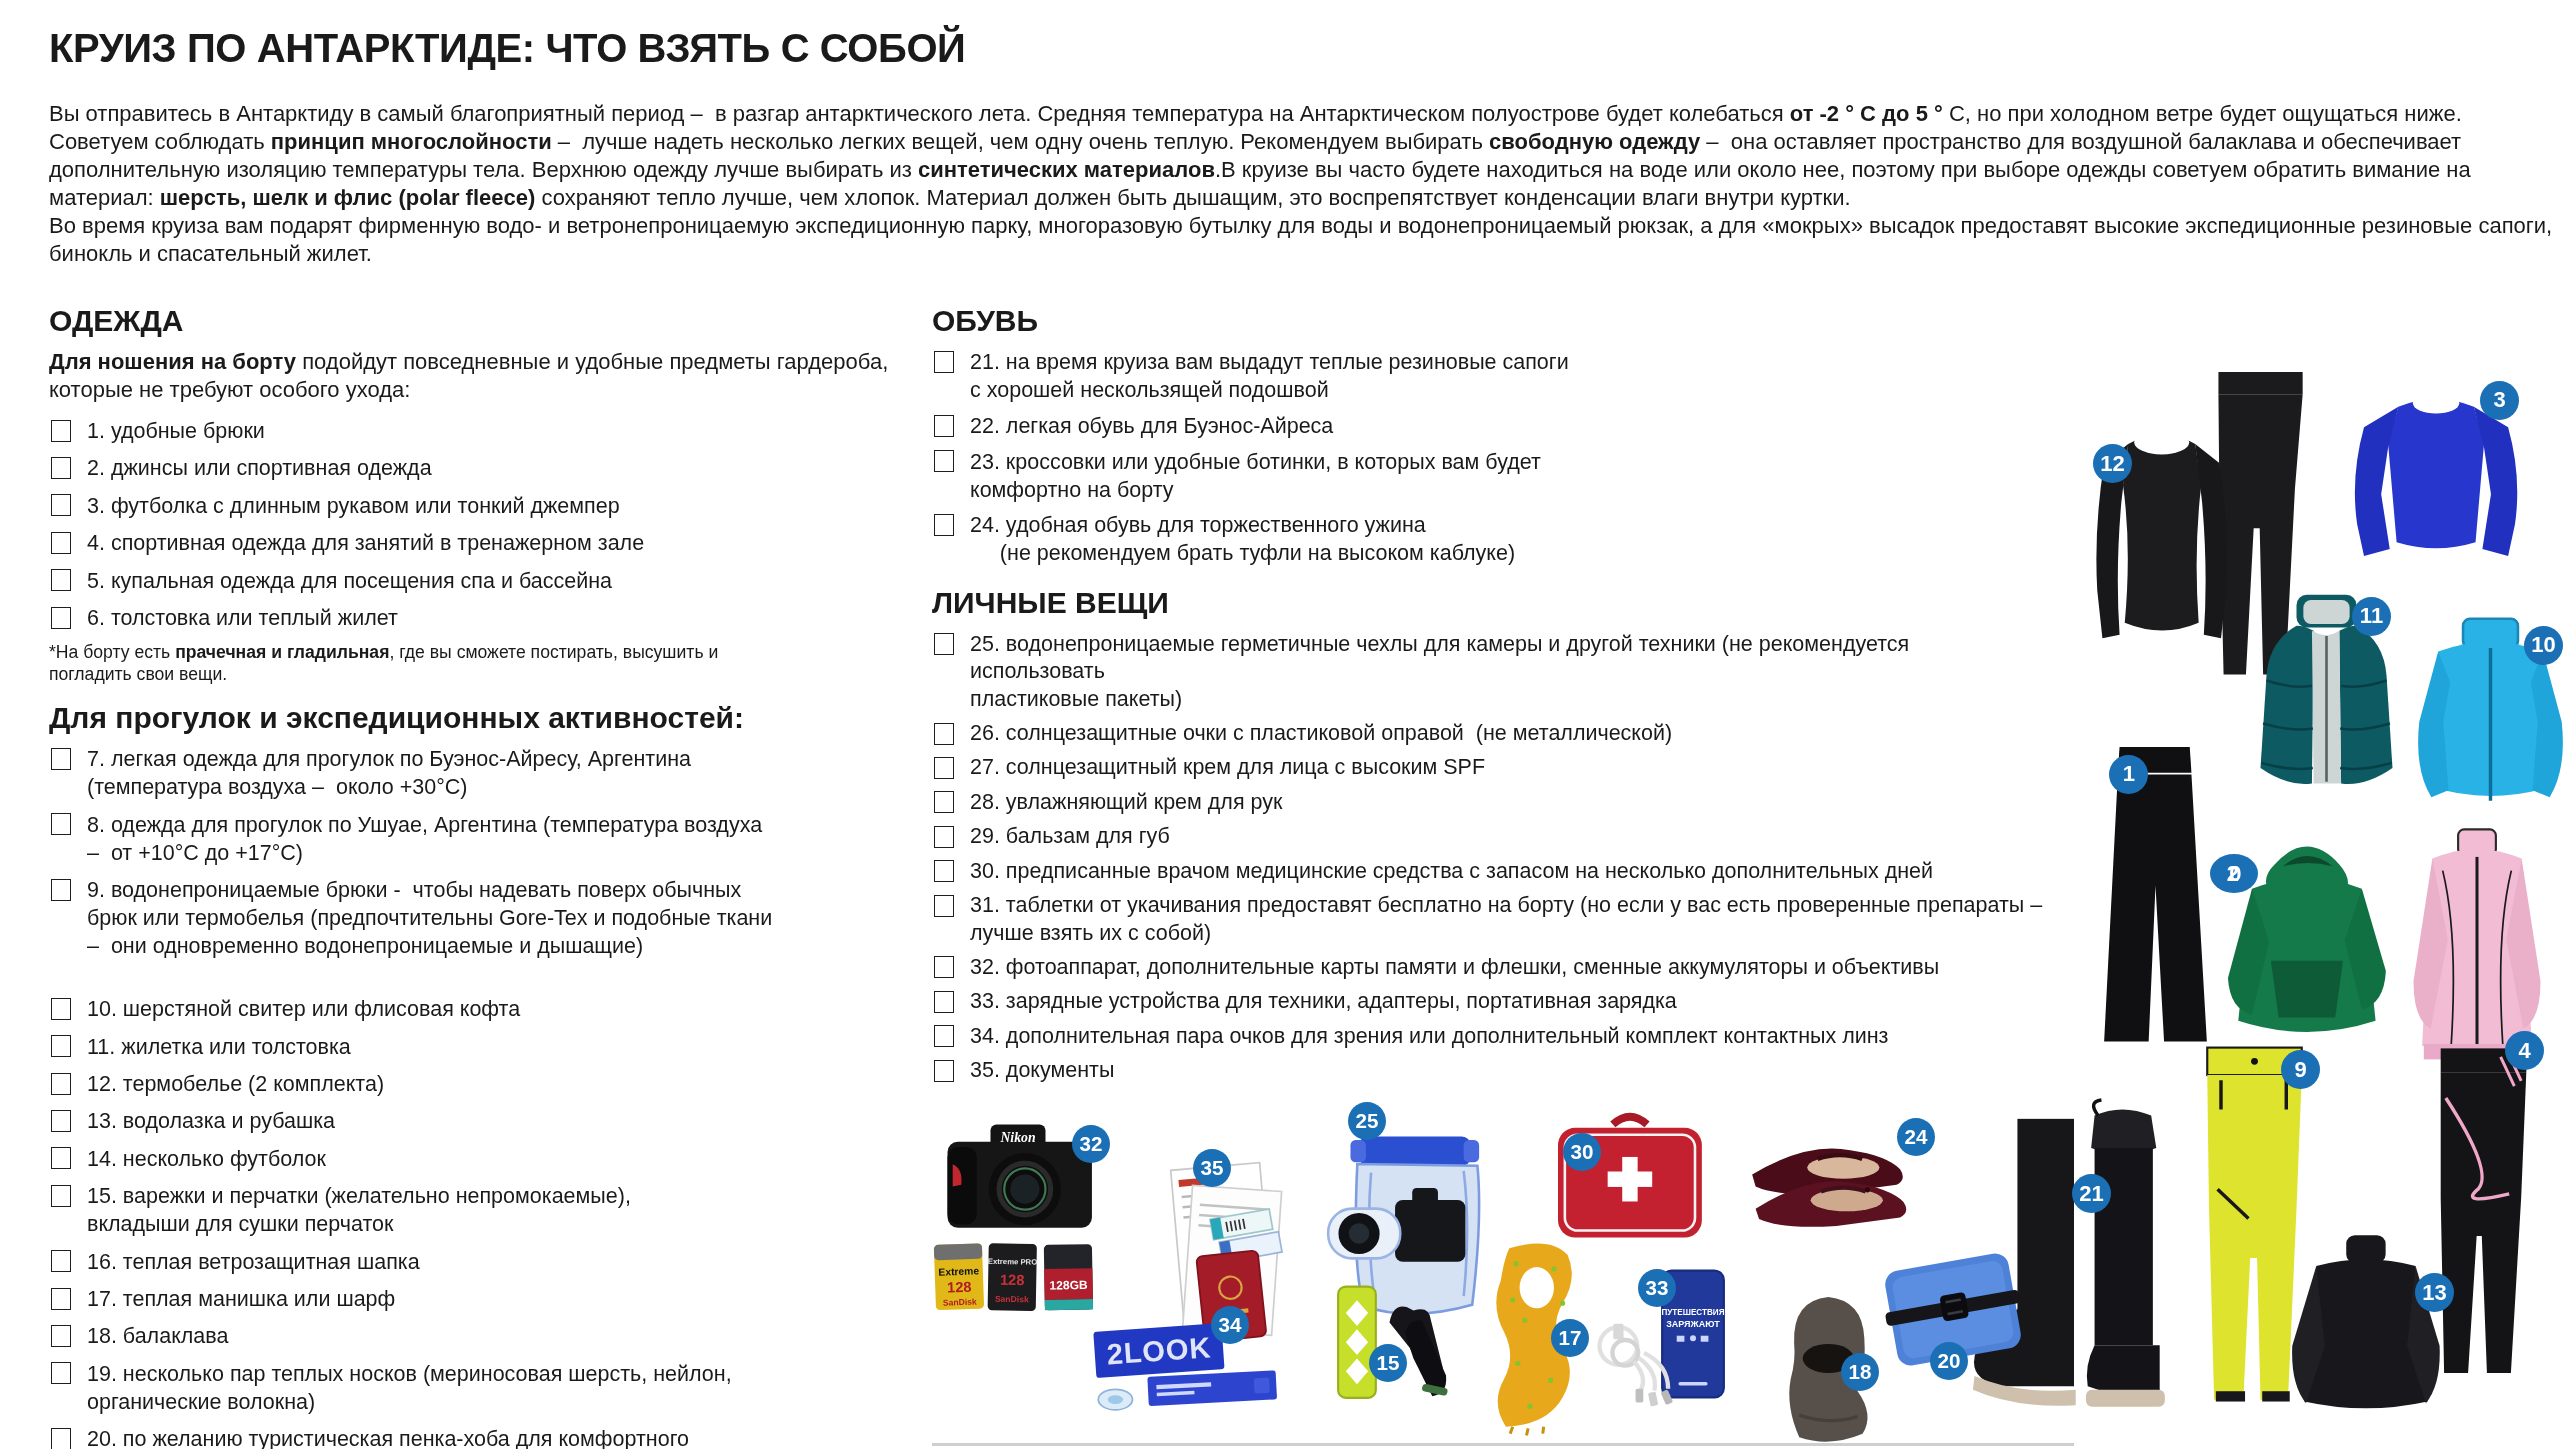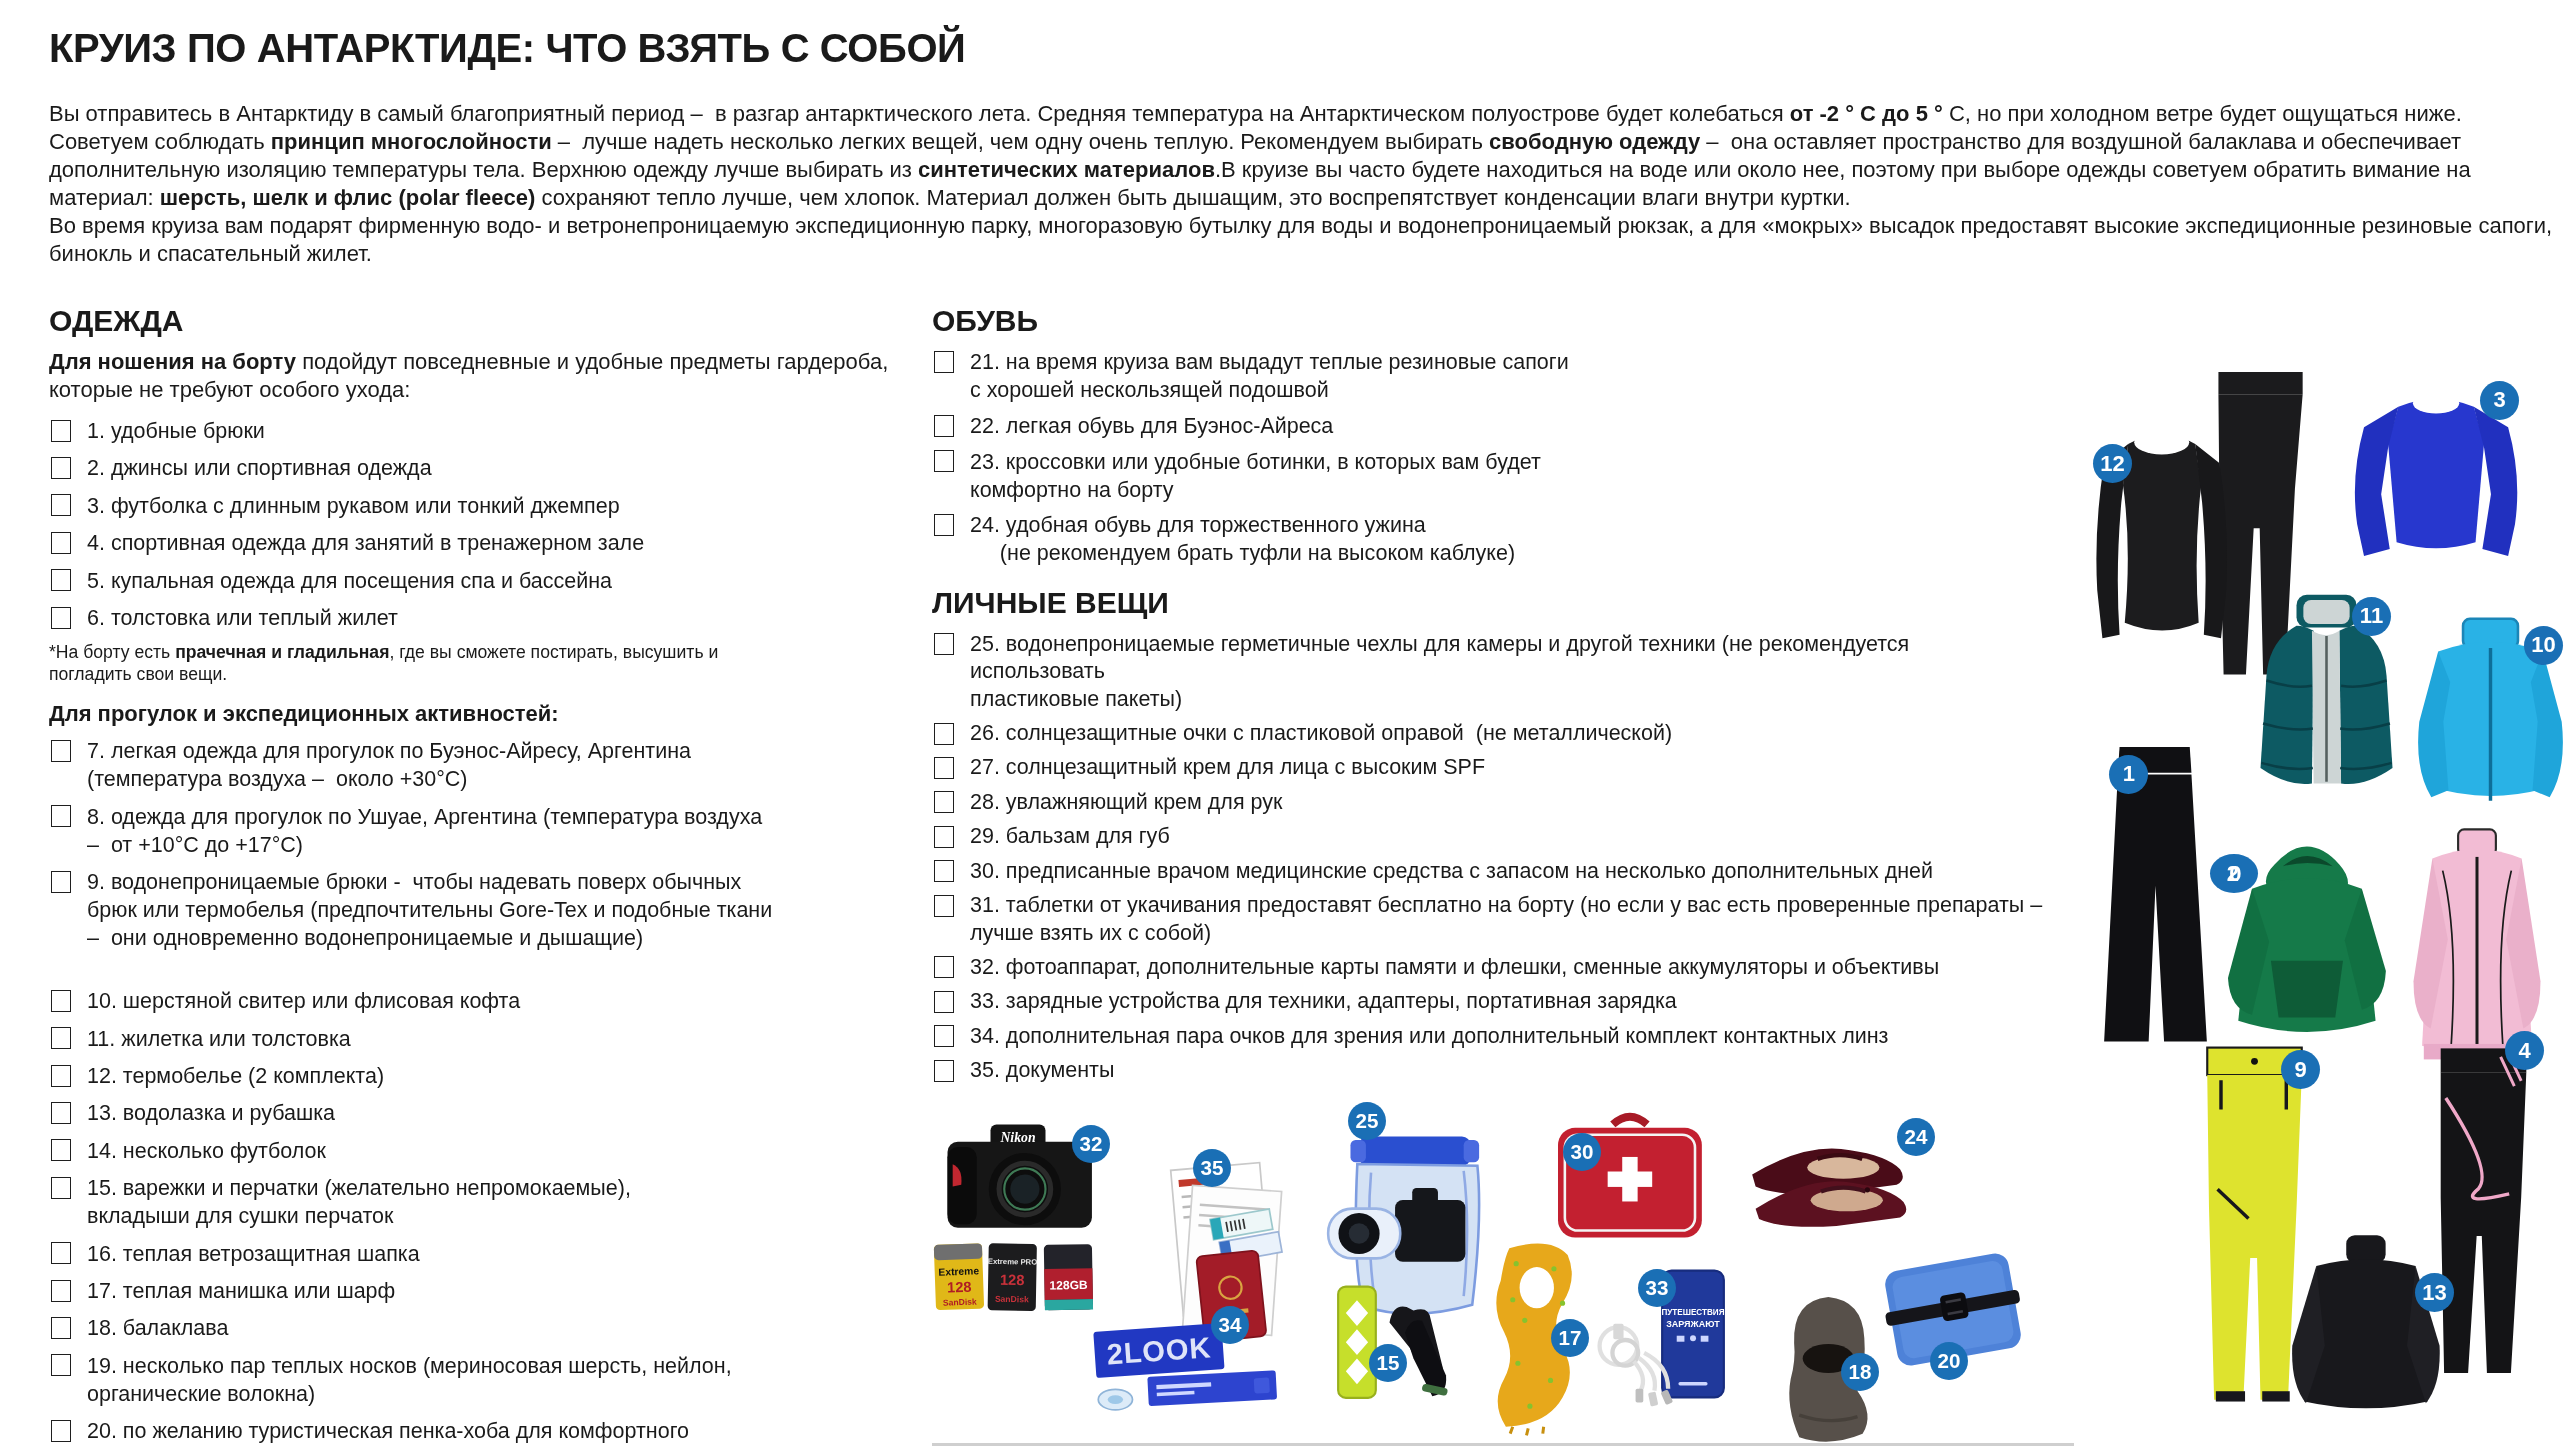--- a/index.html
+++ b/index.html
@@ -6,21 +6,21 @@
   .page{position:relative;width:2576px;height:1449px;background:#fff;overflow:hidden;
         font-family:"Liberation Sans",sans-serif;color:#1a1a1a;}
   .b{font-weight:bold;}
   h1.title{position:absolute;left:49px;top:26px;margin:0;font-size:40px;font-weight:bold;letter-spacing:-0.4px;}
   .intro{position:absolute;left:49px;top:100px;width:2499px;}
   .iline{white-space:pre;font-size:22px;line-height:28px;}
   .col{position:absolute;}
   .col-left{left:49px;top:304px;width:880px;}
   .col-mid{left:932px;top:304px;width:1116px;}
   h2.sec{margin:0 0 10.3px 0;font-size:30px;font-weight:bold;}
-  h3.sub{margin:0 0 10.3px 0;font-size:22px;font-weight:bold;}
+  h3.sub{margin:0 0 10.3px 0;font-size:30px;font-weight:bold;}
   .lead{font-size:22px;line-height:27.5px;white-space:pre-wrap;margin-bottom:13.7px;}
   .note{font-size:17.6px;line-height:22px;white-space:pre-wrap;margin:1.7px 0 15.5px 0;}
   .gap30{height:26px;}
   .ci{display:flex;align-items:flex-start;margin-bottom:9.4px;}
   .cb{flex:0 0 auto;width:18px;height:20px;border:1.7px solid #1f1f1f;background:#fff;margin:2.6px 16.3px 0 1.7px;}
   .ct{font-size:21.5px;line-height:28px;white-space:pre-wrap;}
   .col-mid .ci{margin-bottom:7.7px;}
   #list-personal .ci{margin-bottom:6.9px;}
   #list-personal .ct{line-height:27.5px;}
   .img{position:absolute;}
@@ -309,20 +309,33 @@
 
   <div class="img" style="left:2415px;top:1043px;width:137px;height:343px">
     <svg viewBox="0 0 160 400">
       <rect x="30" y="6" width="100" height="28" fill="#141416"></rect>
       <path d="M30 34 H130 L124 180 112 385 H84 L78 225 H72 L62 385 H34 L30 180 Z" fill="#141416"></path>
       <path d="M36 64 Q92 150 74 170 Q50 190 110 176" stroke="#f0a8c8" stroke-width="4" fill="none"></path>
       <path d="M100 16 l16 34 M110 14 l14 30" stroke="#f0a8c8" stroke-width="3.5"></path>
     </svg>
   </div>
 
+  <div class="img" style="left:1966px;top:1103px;width:210px;height:318px">
+    <svg viewBox="0 0 245 370">
+      <rect x="60" y="18" width="66" height="240" fill="#17171a"></rect>
+      <path d="M60 240 Q30 252 12 288 Q0 322 42 330 L126 330 V240 Z" fill="#17171a"></path>
+      <path d="M10 318 Q60 340 128 334 L128 352 Q58 356 8 334 Z" fill="#cfc0ad"></path>
+      <path d="M150 14 Q182 0 216 14 L222 52 Q184 66 146 52 Z" fill="#1f1f24"></path>
+      <path d="M154 14 q-12 -16 4 -18" stroke="#111" stroke-width="4" fill="none"></path>
+      <rect x="150" y="52" width="68" height="230" fill="#141418"></rect>
+      <path d="M150 282 Q138 306 142 330 Q184 346 226 340 L226 282 Z" fill="#141418"></path>
+      <rect x="140" y="334" width="92" height="20" rx="7" fill="#cfc0ad"></rect>
+    </svg>
+    <div class="badge b46" style="left:106px;top:71px">21</div>
+  </div>
 
   <div class="img" style="left:2190px;top:1039px;width:129px;height:378px">
     <svg viewBox="0 0 150 440">
       <rect x="20" y="10" width="110" height="32" fill="#dee32e" stroke="#1a1a1a" stroke-width="2.5"></rect>
       <circle cx="75" cy="26" r="4" fill="#111"></circle>
       <path d="M20 42 H130 L124 195 114 420 H82 L78 255 H70 L62 420 H28 L22 195 Z" fill="#dee32e"></path>
       <path d="M36 48 v34 M112 48 v34" stroke="#17171c" stroke-width="4"></path>
       <path d="M32 175 l36 34" stroke="#17171c" stroke-width="4"></path>
       <rect x="30" y="410" width="34" height="12" fill="#17171c"></rect>
       <rect x="84" y="410" width="32" height="12" fill="#17171c"></rect>

